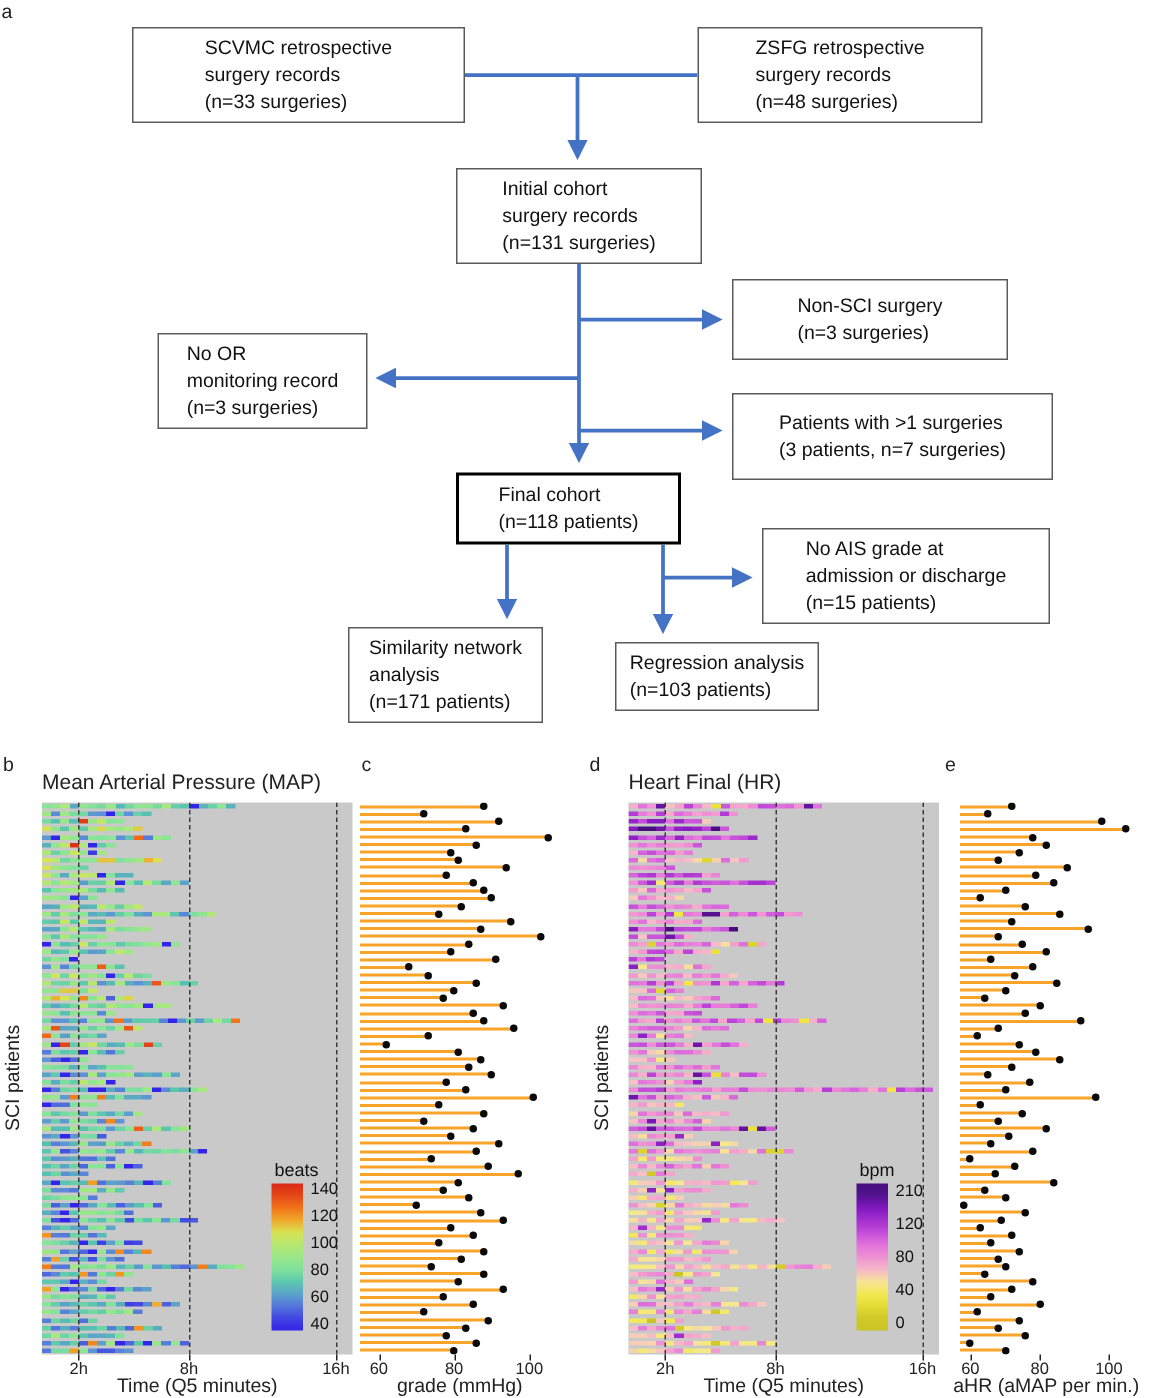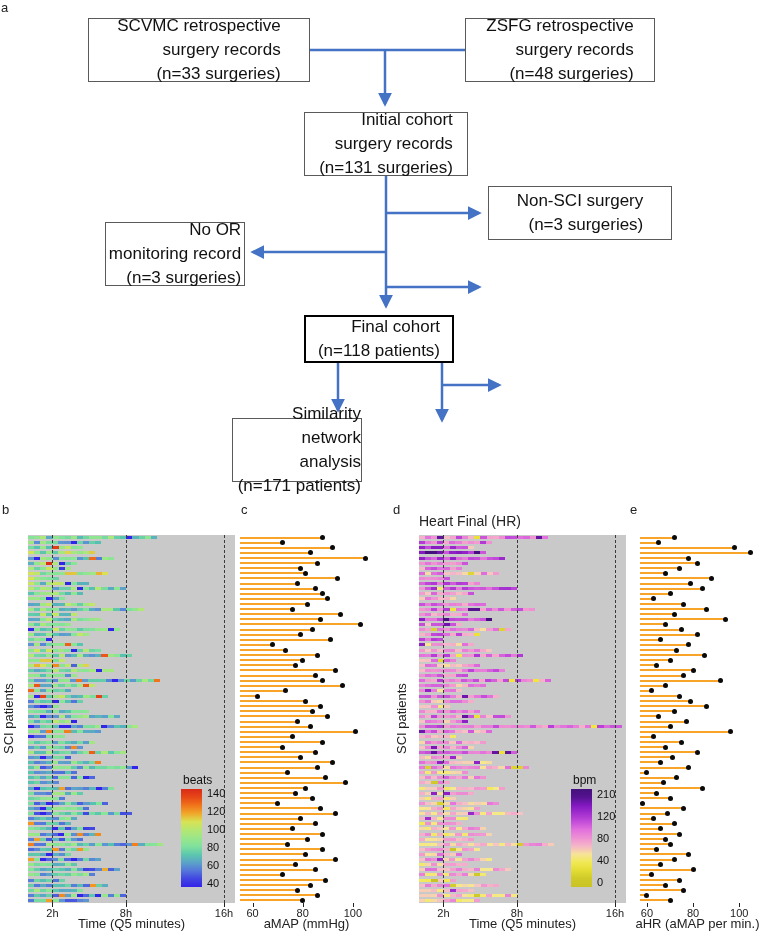--- a/index.html
+++ b/index.html
@@ -5,22 +5,22 @@
   * { margin:0; padding:0; box-sizing:border-box; }
   body { background:#fff; font-family:"Liberation Sans", sans-serif; color:#111; }
   .fig { position:relative; width:768px; height:932px; background:#fff; overflow:hidden; }
 
   .panel-letter { position:absolute; font-size:13px; color:#222; }
 
   
   .flowchart { position:absolute; left:0; top:0; width:768px; height:500px; }
   .fc-svg { position:absolute; left:0; top:0; }
   .box { position:absolute; border:1.5px solid #5a5a5a; background:#fff;
-         display:flex; align-items:center; justify-content:center; text-align:right;
-         white-space:pre-line; font-size:17px; line-height:1.4; color:#111; }
+         display:flex; align-items:center; justify-content:center; text-align:left;
+         white-space:pre-line; font-size:13px; line-height:1.4; color:#111; }
   .box.final { border:2.5px solid #000; }
 
   
   .plot { position:absolute; overflow:hidden; }
   .plot.gray { background:#c9c9c9; }
   .plot.white { background:#fff; }
   .hm-row { position:absolute; left:0; }
   .gridline { position:absolute; top:0; bottom:0; width:0; border-left:1px dashed #3a3a3a; }
   .lp-stick { position:absolute; left:0; height:2px; }
   .lp-dot { position:absolute; width:5px; height:5px; border-radius:50%; }
@@ -75,27 +75,35 @@
 surgery records
 (n=48 surgeries)</div>
     <div class="box" style="left:304px; top:112px; width:164px; height:64px;">Initial cohort
 surgery records
 (n=131 surgeries)</div>
     <div class="box" style="left:488px; top:186px; width:184px; height:54px;">Non-SCI surgery
 (n=3 surgeries)</div>
     <div class="box" style="left:105px; top:222px; width:140px; height:64px;">No OR
 monitoring record
 (n=3 surgeries)</div>
+    <div class="box" style="left:488px; top:262px; width:214px; height:58px;">Patients with &gt;1 surgeries
+(3 patients, n=7 surgeries)</div>
     <div class="box final" style="left:304px; top:315px; width:150px; height:48px;">Final cohort
 (n=118 patients)</div>
+    <div class="box" style="left:508px; top:352px; width:192px; height:64px;">No AIS grade at
+admission or discharge
+(n=15 patients)</div>
     <div class="box" style="left:232px; top:418px; width:130px; height:64px;">Similarity network
 analysis
 (n=171 patients)</div>
+    <div class="box" style="left:410px; top:428px; width:136px; height:46px;">Regression analysis
+(n=103 patients)</div>
   </div>
 
+  <div class="chart-title" style="left:28px; top:513px;">Mean Arterial Pressure (MAP)</div>
   <div class="ylab" style="left:0px; top:535px; height:368px; width:16px;">SCI patients</div>
   <div id="plot-b" class="plot gray" style="left:28px; top:535px; width:207px; height:368px;">
       <div class="hm-row" style="top: 1.05556px; height: 3px; width: 62.1302%; background: linear-gradient(90deg, rgb(134, 228, 153) 0%, rgb(134, 228, 153) 4.76%, rgb(145, 229, 144) 4.76%, rgb(145, 229, 144) 9.52%, rgb(174, 232, 120) 9.52%, rgb(174, 232, 120) 14.29%, rgb(91, 167, 197) 14.29%, rgb(91, 167, 197) 19.05%, rgb(145, 229, 144) 19.05%, rgb(145, 229, 144) 23.81%, rgb(130, 226, 156) 23.81%, rgb(130, 226, 156) 28.57%, rgb(120, 218, 160) 28.57%, rgb(120, 218, 160) 33.33%, rgb(154, 230, 137) 33.33%, rgb(154, 230, 137) 38.1%, rgb(88, 186, 183) 38.1%, rgb(88, 186, 183) 42.86%, rgb(115, 215, 162) 42.86%, rgb(115, 215, 162) 47.62%, rgb(142, 229, 146) 47.62%, rgb(142, 229, 146) 52.38%, rgb(144, 229, 145) 52.38%, rgb(144, 229, 145) 57.14%, rgb(119, 218, 161) 57.14%, rgb(119, 218, 161) 61.9%, rgb(168, 232, 126) 61.9%, rgb(168, 232, 126) 66.67%, rgb(102, 206, 169) 66.67%, rgb(102, 206, 169) 71.43%, rgb(91, 198, 174) 71.43%, rgb(91, 198, 174) 76.19%, rgb(52, 35, 232) 76.19%, rgb(52, 35, 232) 80.95%, rgb(89, 180, 187) 80.95%, rgb(89, 180, 187) 85.71%, rgb(107, 210, 166) 85.71%, rgb(107, 210, 166) 90.48%, rgb(142, 229, 147) 90.48%, rgb(142, 229, 147) 95.24%, rgb(89, 179, 188) 95.24%, rgb(89, 179, 188) 100%);"></div>
       <div class="hm-row" style="top: 6.16667px; height: 3px; width: 35.503%; background: linear-gradient(90deg, rgb(159, 231, 133) 0%, rgb(159, 231, 133) 8.33%, rgb(92, 139, 215) 8.33%, rgb(92, 139, 215) 16.67%, rgb(161, 231, 131) 16.67%, rgb(161, 231, 131) 25%, rgb(122, 220, 159) 25%, rgb(122, 220, 159) 33.33%, rgb(118, 217, 161) 33.33%, rgb(118, 217, 161) 41.67%, rgb(93, 152, 208) 41.67%, rgb(93, 152, 208) 50%, rgb(94, 144, 214) 50%, rgb(94, 144, 214) 58.33%, rgb(52, 35, 232) 58.33%, rgb(52, 35, 232) 66.67%, rgb(112, 213, 164) 66.67%, rgb(112, 213, 164) 75%, rgb(94, 145, 214) 75%, rgb(94, 145, 214) 83.33%, rgb(104, 207, 168) 83.33%, rgb(104, 207, 168) 91.67%, rgb(87, 192, 178) 91.67%, rgb(87, 192, 178) 100%);"></div>
       <div class="hm-row" style="top: 11.2778px; height: 3px; width: 26.6272%; background: linear-gradient(90deg, rgb(119, 218, 161) 0%, rgb(119, 218, 161) 11.11%, rgb(87, 195, 176) 11.11%, rgb(87, 195, 176) 22.22%, rgb(155, 230, 136) 22.22%, rgb(155, 230, 136) 33.33%, rgb(88, 189, 181) 33.33%, rgb(88, 189, 181) 44.44%, rgb(226, 61, 24) 44.44%, rgb(226, 61, 24) 55.56%, rgb(155, 230, 136) 55.56%, rgb(155, 230, 136) 66.67%, rgb(197, 230, 100) 66.67%, rgb(197, 230, 100) 77.78%, rgb(133, 228, 154) 77.78%, rgb(133, 228, 154) 88.89%, rgb(142, 229, 146) 88.89%, rgb(142, 229, 146) 100%);"></div>
       <div class="hm-row" style="top: 16.3889px; height: 3px; width: 32.5444%; background: linear-gradient(90deg, rgb(210, 228, 89) 0%, rgb(210, 228, 89) 9.09%, rgb(143, 229, 146) 9.09%, rgb(143, 229, 146) 18.18%, rgb(93, 199, 173) 18.18%, rgb(93, 199, 173) 27.27%, rgb(159, 231, 133) 27.27%, rgb(159, 231, 133) 36.36%, rgb(97, 202, 171) 36.36%, rgb(97, 202, 171) 45.45%, rgb(167, 232, 126) 45.45%, rgb(167, 232, 126) 54.55%, rgb(221, 213, 75) 54.55%, rgb(221, 213, 75) 63.64%, rgb(165, 232, 128) 63.64%, rgb(165, 232, 128) 72.73%, rgb(152, 230, 139) 72.73%, rgb(152, 230, 139) 81.82%, rgb(172, 232, 123) 81.82%, rgb(172, 232, 123) 90.91%, rgb(224, 204, 68) 90.91%, rgb(224, 204, 68) 100%);"></div>
       <div class="hm-row" style="top: 21.5px; height: 3px; width: 41.4201%; background: linear-gradient(90deg, rgb(93, 152, 208) 0%, rgb(93, 152, 208) 7.14%, rgb(52, 35, 232) 7.14%, rgb(52, 35, 232) 14.29%, rgb(166, 232, 128) 14.29%, rgb(166, 232, 128) 21.43%, rgb(147, 230, 143) 21.43%, rgb(147, 230, 143) 28.57%, rgb(92, 139, 215) 28.57%, rgb(92, 139, 215) 35.71%, rgb(136, 228, 151) 35.71%, rgb(136, 228, 151) 42.86%, rgb(132, 227, 155) 42.86%, rgb(132, 227, 155) 50%, rgb(142, 229, 147) 50%, rgb(142, 229, 147) 57.14%, rgb(94, 144, 214) 57.14%, rgb(94, 144, 214) 64.29%, rgb(90, 197, 175) 64.29%, rgb(90, 197, 175) 71.43%, rgb(240, 105, 25) 71.43%, rgb(240, 105, 25) 78.57%, rgb(86, 123, 217) 78.57%, rgb(86, 123, 217) 85.71%, rgb(157, 231, 134) 85.71%, rgb(157, 231, 134) 92.86%, rgb(140, 229, 148) 92.86%, rgb(140, 229, 148) 100%);"></div>
       <div class="hm-row" style="top: 26.6111px; height: 3px; width: 23.6686%; background: linear-gradient(90deg, rgb(89, 178, 189) 0%, rgb(89, 178, 189) 12.5%, rgb(147, 230, 142) 12.5%, rgb(147, 230, 142) 25%, rgb(190, 230, 107) 25%, rgb(190, 230, 107) 37.5%, rgb(220, 48, 24) 37.5%, rgb(220, 48, 24) 50%, rgb(173, 232, 122) 50%, rgb(173, 232, 122) 62.5%, rgb(52, 35, 232) 62.5%, rgb(52, 35, 232) 75%, rgb(100, 204, 170) 75%, rgb(100, 204, 170) 87.5%, rgb(137, 228, 151) 87.5%, rgb(137, 228, 151) 100%);"></div>
       <div class="hm-row" style="top: 31.7222px; height: 3px; width: 20.7101%; background: linear-gradient(90deg, rgb(171, 232, 124) 0%, rgb(171, 232, 124) 14.29%, rgb(109, 211, 166) 14.29%, rgb(109, 211, 166) 28.57%, rgb(140, 229, 148) 28.57%, rgb(140, 229, 148) 42.86%, rgb(203, 229, 95) 42.86%, rgb(203, 229, 95) 57.14%, rgb(148, 230, 142) 57.14%, rgb(148, 230, 142) 71.43%, rgb(61, 58, 228) 71.43%, rgb(61, 58, 228) 85.71%, rgb(160, 231, 132) 85.71%, rgb(160, 231, 132) 100%);"></div>
       <div class="hm-row" style="top: 36.8333px; height: 3px; width: 38.4615%; background: linear-gradient(90deg, rgb(212, 228, 88) 0%, rgb(212, 228, 88) 7.69%, rgb(191, 230, 106) 7.69%, rgb(191, 230, 106) 15.38%, rgb(114, 215, 163) 15.38%, rgb(114, 215, 163) 23.08%, rgb(139, 229, 149) 23.08%, rgb(139, 229, 149) 30.77%, rgb(135, 228, 152) 30.77%, rgb(135, 228, 152) 38.46%, rgb(142, 229, 147) 38.46%, rgb(142, 229, 147) 46.15%, rgb(228, 194, 61) 46.15%, rgb(228, 194, 61) 53.85%, rgb(227, 198, 64) 53.85%, rgb(227, 198, 64) 61.54%, rgb(129, 225, 156) 61.54%, rgb(129, 225, 156) 69.23%, rgb(145, 229, 145) 69.23%, rgb(145, 229, 145) 76.92%, rgb(159, 231, 133) 76.92%, rgb(159, 231, 133) 84.62%, rgb(235, 178, 50) 84.62%, rgb(235, 178, 50) 92.31%, rgb(217, 224, 82) 92.31%, rgb(217, 224, 82) 100%);"></div>
@@ -334,21 +342,21 @@
       <div class="lp-dot" style="left: calc(47.1698% - 2.5px); top: 362.944px; background: rgb(10, 10, 10);"></div>
     </div>
   <div id="xaxis-c" class="xaxis" style="left:240px; top:903px; width:133px;">
       <span class="tickmark" style="left: 9.43396%;"></span>
       <span class="ticklabel" style="left: 9.43396%;">60</span>
       <span class="tickmark" style="left: 47.1698%;"></span>
       <span class="ticklabel" style="left: 47.1698%;">80</span>
       <span class="tickmark" style="left: 84.9057%;"></span>
       <span class="ticklabel" style="left: 84.9057%;">100</span>
     </div>
-  <div class="xlabel" style="left:240px; top:916px; width:133px;">aMAP (mmHg)</div>
+  <div class="xlabel" style="left:240px; top:916px; width:133px;">grade (mmHg)</div>
 
   <div class="chart-title" style="left:419px; top:513px;">Heart Final (HR)</div>
   <div class="ylab" style="left:393px; top:535px; height:368px; width:16px;">SCI patients</div>
   <div id="plot-d" class="plot gray" style="left:419px; top:535px; width:207px; height:368px;">
       <div class="hm-row" style="top: 1.05556px; height: 3px; width: 62.1302%; background: linear-gradient(90deg, rgb(244, 177, 201) 0%, rgb(244, 177, 201) 4.76%, rgb(226, 114, 220) 4.76%, rgb(226, 114, 220) 9.52%, rgb(239, 147, 210) 9.52%, rgb(239, 147, 210) 14.29%, rgb(98, 20, 158) 14.29%, rgb(98, 20, 158) 19.05%, rgb(245, 189, 198) 19.05%, rgb(245, 189, 198) 23.81%, rgb(243, 161, 206) 23.81%, rgb(243, 161, 206) 28.57%, rgb(189, 67, 216) 28.57%, rgb(189, 67, 216) 33.33%, rgb(233, 131, 215) 33.33%, rgb(233, 131, 215) 38.1%, rgb(245, 183, 200) 38.1%, rgb(245, 183, 200) 42.86%, rgb(233, 227, 57) 42.86%, rgb(233, 227, 57) 47.62%, rgb(203, 86, 218) 47.62%, rgb(203, 86, 218) 52.38%, rgb(243, 163, 206) 52.38%, rgb(243, 163, 206) 57.14%, rgb(243, 168, 204) 57.14%, rgb(243, 168, 204) 61.9%, rgb(237, 142, 212) 61.9%, rgb(237, 142, 212) 66.67%, rgb(193, 73, 217) 66.67%, rgb(193, 73, 217) 71.43%, rgb(198, 79, 217) 71.43%, rgb(198, 79, 217) 76.19%, rgb(225, 113, 220) 76.19%, rgb(225, 113, 220) 80.95%, rgb(218, 104, 219) 80.95%, rgb(218, 104, 219) 85.71%, rgb(239, 149, 210) 85.71%, rgb(239, 149, 210) 90.48%, rgb(98, 20, 158) 90.48%, rgb(98, 20, 158) 95.24%, rgb(225, 113, 220) 95.24%, rgb(225, 113, 220) 100%);"></div>
       <div class="hm-row" style="top: 6.16667px; height: 3px; width: 35.503%; background: linear-gradient(90deg, rgb(180, 60, 214) 0%, rgb(180, 60, 214) 8.33%, rgb(230, 123, 217) 8.33%, rgb(230, 123, 217) 16.67%, rgb(239, 148, 210) 16.67%, rgb(239, 148, 210) 25%, rgb(181, 60, 214) 25%, rgb(181, 60, 214) 33.33%, rgb(243, 168, 204) 33.33%, rgb(243, 168, 204) 41.67%, rgb(221, 107, 219) 41.67%, rgb(221, 107, 219) 50%, rgb(231, 127, 216) 50%, rgb(231, 127, 216) 58.33%, rgb(243, 161, 206) 58.33%, rgb(243, 161, 206) 66.67%, rgb(238, 144, 211) 66.67%, rgb(238, 144, 211) 75%, rgb(242, 157, 208) 75%, rgb(242, 157, 208) 83.33%, rgb(177, 57, 212) 83.33%, rgb(177, 57, 212) 91.67%, rgb(238, 146, 211) 91.67%, rgb(238, 146, 211) 100%);"></div>
       <div class="hm-row" style="top: 11.2778px; height: 3px; width: 26.6272%; background: linear-gradient(90deg, rgb(147, 36, 200) 0%, rgb(147, 36, 200) 11.11%, rgb(195, 76, 217) 11.11%, rgb(195, 76, 217) 22.22%, rgb(136, 28, 195) 22.22%, rgb(136, 28, 195) 33.33%, rgb(135, 28, 194) 33.33%, rgb(135, 28, 194) 44.44%, rgb(226, 113, 220) 44.44%, rgb(226, 113, 220) 55.56%, rgb(155, 42, 203) 55.56%, rgb(155, 42, 203) 66.67%, rgb(205, 88, 218) 66.67%, rgb(205, 88, 218) 77.78%, rgb(202, 85, 218) 77.78%, rgb(202, 85, 218) 88.89%, rgb(246, 203, 185) 88.89%, rgb(246, 203, 185) 100%);"></div>
       <div class="hm-row" style="top: 16.3889px; height: 3px; width: 32.5444%; background: linear-gradient(90deg, rgb(133, 26, 193) 0%, rgb(133, 26, 193) 9.09%, rgb(69, 16, 126) 9.09%, rgb(69, 16, 126) 18.18%, rgb(69, 16, 126) 18.18%, rgb(69, 16, 126) 27.27%, rgb(112, 22, 173) 27.27%, rgb(112, 22, 173) 36.36%, rgb(205, 88, 218) 36.36%, rgb(205, 88, 218) 45.45%, rgb(143, 33, 197) 45.45%, rgb(143, 33, 197) 54.55%, rgb(133, 26, 193) 54.55%, rgb(133, 26, 193) 63.64%, rgb(145, 35, 199) 63.64%, rgb(145, 35, 199) 72.73%, rgb(188, 67, 216) 72.73%, rgb(188, 67, 216) 81.82%, rgb(69, 16, 126) 81.82%, rgb(69, 16, 126) 90.91%, rgb(202, 84, 218) 90.91%, rgb(202, 84, 218) 100%);"></div>
       <div class="hm-row" style="top: 21.5px; height: 3px; width: 41.4201%; background: linear-gradient(90deg, rgb(143, 33, 198) 0%, rgb(143, 33, 198) 7.14%, rgb(197, 79, 217) 7.14%, rgb(197, 79, 217) 14.29%, rgb(216, 101, 219) 14.29%, rgb(216, 101, 219) 21.43%, rgb(154, 41, 202) 21.43%, rgb(154, 41, 202) 28.57%, rgb(217, 103, 219) 28.57%, rgb(217, 103, 219) 35.71%, rgb(144, 34, 198) 35.71%, rgb(144, 34, 198) 42.86%, rgb(219, 106, 219) 42.86%, rgb(219, 106, 219) 50%, rgb(230, 124, 217) 50%, rgb(230, 124, 217) 57.14%, rgb(192, 72, 217) 57.14%, rgb(192, 72, 217) 64.29%, rgb(196, 77, 217) 64.29%, rgb(196, 77, 217) 71.43%, rgb(228, 120, 218) 71.43%, rgb(228, 120, 218) 78.57%, rgb(201, 82, 218) 78.57%, rgb(201, 82, 218) 85.71%, rgb(193, 72, 217) 85.71%, rgb(193, 72, 217) 92.86%, rgb(155, 42, 203) 92.86%, rgb(155, 42, 203) 100%);"></div>
       <div class="hm-row" style="top: 26.6111px; height: 3px; width: 23.6686%; background: linear-gradient(90deg, rgb(239, 147, 210) 0%, rgb(239, 147, 210) 12.5%, rgb(227, 116, 219) 12.5%, rgb(227, 116, 219) 25%, rgb(239, 146, 211) 25%, rgb(239, 146, 211) 37.5%, rgb(230, 124, 217) 37.5%, rgb(230, 124, 217) 50%, rgb(241, 154, 208) 50%, rgb(241, 154, 208) 62.5%, rgb(242, 158, 207) 62.5%, rgb(242, 158, 207) 75%, rgb(237, 142, 212) 75%, rgb(237, 142, 212) 87.5%, rgb(202, 84, 218) 87.5%, rgb(202, 84, 218) 100%);"></div>

